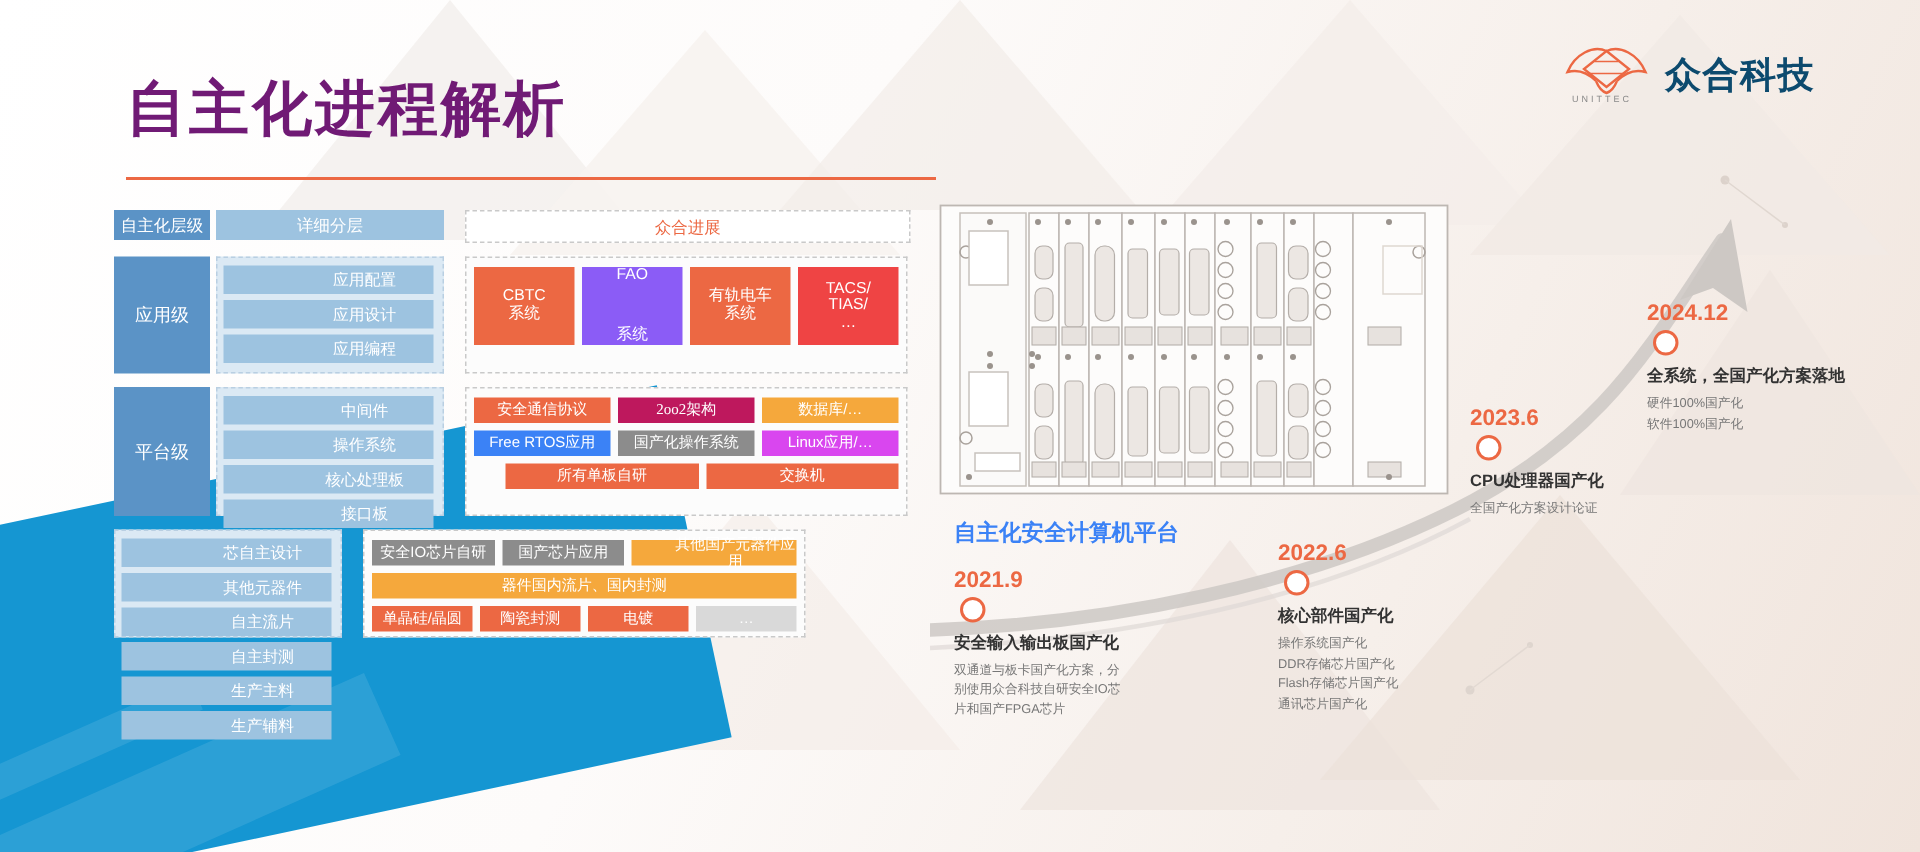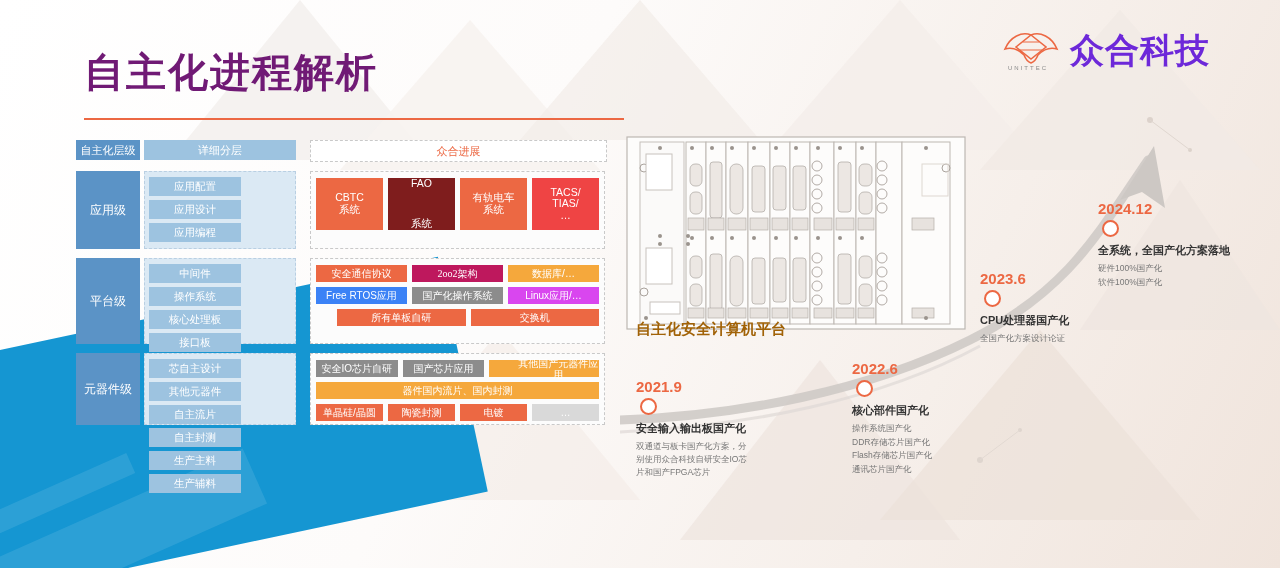--- a/index.html
+++ b/index.html
@@ -34,21 +34,21 @@
     position:absolute;left:84px;top:45px;
     font-size:40px;font-weight:bold;color:#701a75;letter-spacing:2px;
     z-index:5;white-space:nowrap;
   }
   #title-rule{
     position:absolute;left:84px;top:118px;width:540px;height:2px;
     background:#ec6843;z-index:5;
   }
   #logo{position:absolute;right:70px;top:28px;z-index:6;display:flex;align-items:center;gap:10px;}
   #logo .mark{width:58px;height:44px;position:relative;}
-  #logo .logo-text{font-size:34px;font-weight:bold;color:#6d28d9;letter-spacing:1px;}
+  #logo .logo-text{font-size:24px;font-weight:bold;color:#0c4a6e;letter-spacing:1px;}
   #logo .logo-sub{
     position:absolute;left:6px;top:36px;font-size:6px;color:#8a8a8a;letter-spacing:2px;
   }
   
   #table{position:absolute;left:76px;top:140px;z-index:5;}
   .thead{display:flex;align-items:flex-start;gap:4px;margin-bottom:9px;}
   .th-level{
     width:64px;height:20px;background:#5b93c6;color:#fff;font-size:11px;
     display:flex;align-items:center;justify-content:center;
   }
@@ -65,39 +65,39 @@
     width:64px;background:#5b93c6;color:#fff;font-size:12px;
     display:flex;align-items:center;justify-content:center;
   }
   .cell-detail{
     width:152px;background:#dbe9f4;border:1px dashed #b9cfe2;
     padding:5px 4px;box-sizing:border-box;
   }
   .cell-detail .grid{display:flex;flex-wrap:wrap;gap:4px;}
   .chip-b{
     background:#9dc3e0;color:#fff;font-size:10.5px;height:19px;
-    display:flex;align-items:center;justify-content:center;width:92px;
+    display:flex;align-items:center;justify-content:center;width:92px;padding-left:48px;
   }
   .cell-prog{
     width:295px;margin-left:10px;border:1px dashed #c9c9c9;background:#fcfcfc;
     padding:6px 5px;box-sizing:border-box;display:flex;flex-direction:column;gap:5px;
   }
   .prow{display:flex;gap:5px;}
   .chip{
     color:#fff;font-size:10px;height:17px;display:flex;align-items:center;
     justify-content:center;text-align:center;line-height:1.1;
   }
   .chip.big{height:52px;font-size:10.5px;flex-direction:column;}
   
   #photo{
     position:absolute;left:626px;top:136px;width:340px;height:194px;z-index:4;
   }
   #photo-cap{
-    position:absolute;left:636px;top:320px;font-size:15px;font-weight:bold;
-    color:#a16207;z-index:6;
+    position:absolute;left:636px;top:346px;font-size:15px;font-weight:bold;
+    color:#3b82f6;z-index:6;
   }
   #curve{position:absolute;left:620px;top:120px;width:660px;height:400px;z-index:3;}
   .node{position:absolute;z-index:6;}
   .node .year{font-size:15px;color:#ec6843;font-weight:bold;}
   .node .dot{
     width:13px;height:13px;border-radius:50%;border:2.5px solid #ec6843;background:#fff;
     margin:3px 0 6px 4px;
   }
   .node .hd{font-size:11px;font-weight:bold;color:#333;margin-bottom:4px;}
   .node .ln{font-size:8.5px;color:#777;line-height:1.6;white-space:nowrap;}
@@ -164,21 +164,21 @@
             <div class="chip-b">应用设计</div>
             <div class="chip-b">应用编程</div>
           </div>
         </div>
         <div class="cell-prog">
           <div class="prow">
             <div class="chip big" style="background: rgb(236, 104, 67); flex: 1 1 0%;">
               <span>CBTC</span>
               <span>系统</span>
             </div>
-            <div class="chip big" style="background: #7f1d1d; flex: 1 1 0%; gap: 28px;">
+            <div class="chip big" style="background: #8b5cf6; flex: 1 1 0%; gap: 28px;">
               <span>FAO</span>
               <span>系统</span>
             </div>
             <div class="chip big" style="background: rgb(236, 104, 67); flex: 1 1 0%;">
               <span>有轨电车</span>
               <span>系统</span>
             </div>
             <div class="chip big" style="background: #ef4444; flex: 1 1 0%;">
               <span>TACS/</span>
               <span>TIAS/</span>
@@ -224,21 +224,20 @@
             <div class="chip" style="background: rgb(236, 104, 67); flex: 1 1 0%; margin-left: 21px;">
               <span>所有单板自研</span>
             </div>
             <div class="chip" style="background: rgb(236, 104, 67); flex: 1 1 0%;">
               <span>交换机</span>
             </div>
           </div>
         </div>
       </div>
       <div class="trow" style="height: 72px;">
-        <div class="cell-level">元器件级</div>
         <div class="cell-detail">
           <div class="grid">
             <div class="chip-b">芯自主设计</div>
             <div class="chip-b">其他元器件</div>
             <div class="chip-b">自主流片</div>
             <div class="chip-b">自主封测</div>
             <div class="chip-b">生产主料</div>
             <div class="chip-b">生产辅料</div>
           </div>
         </div>

